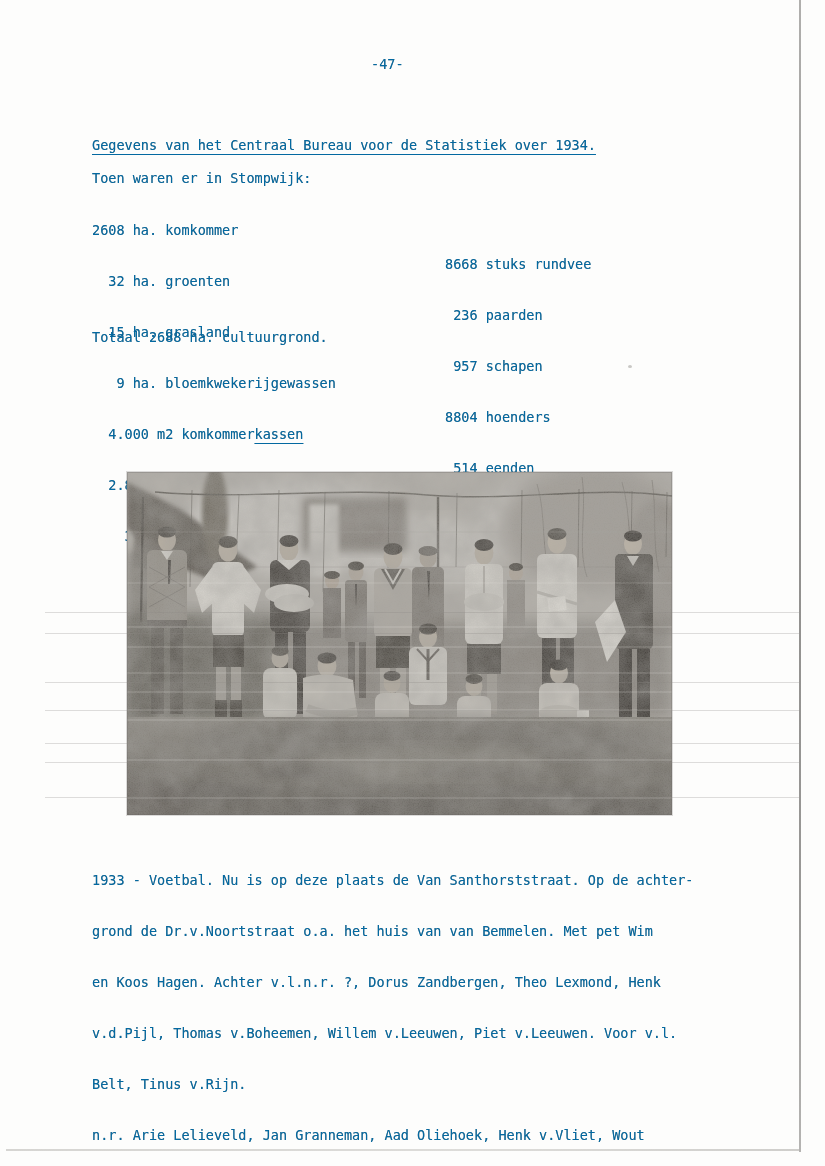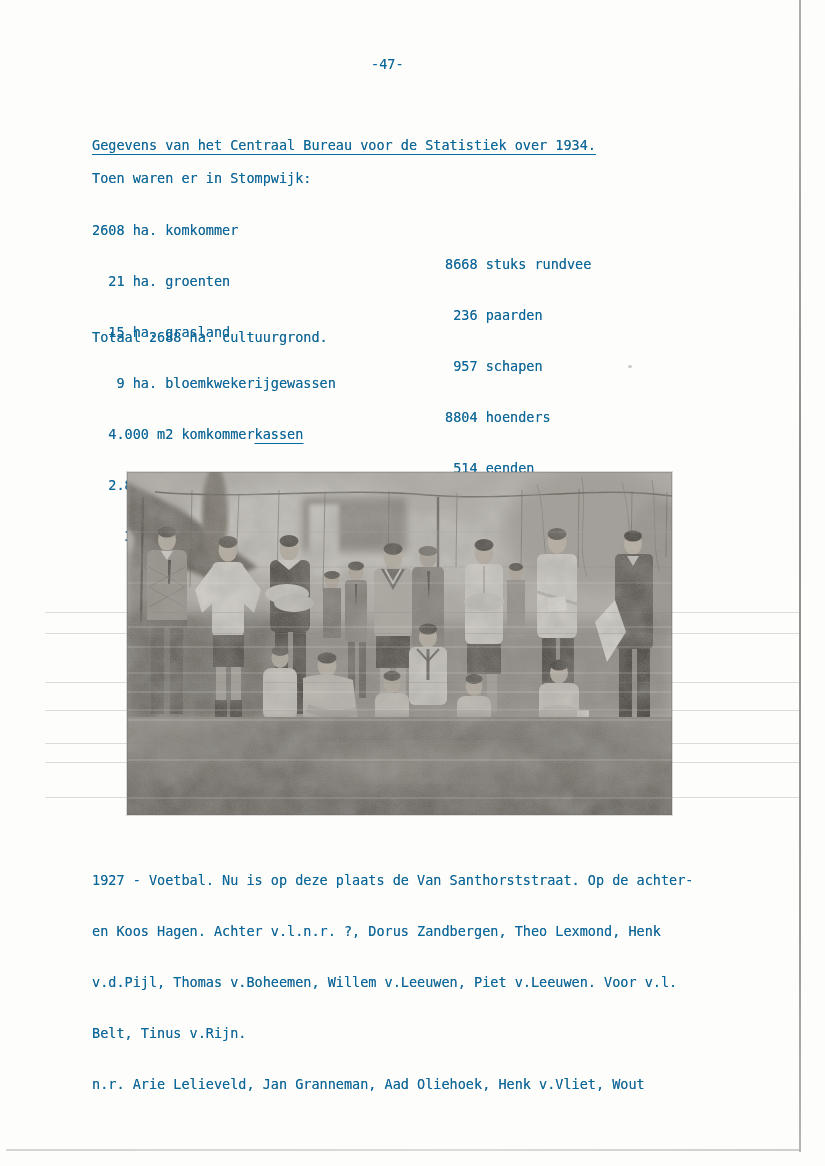--- a/index.html
+++ b/index.html
@@ -53,21 +53,21 @@
 <div class="page">
 
   <div class="txt page-number">-47-</div>
 
   <div class="txt heading">Gegevens van het Centraal Bureau voor de Statistiek over 1934.</div>
 
   <div class="txt intro">Toen waren er in Stompwijk:</div>
 
   <div class="txt stats-left">
     <div><span>2608 ha. </span><span>komkommer</span><span class="u"></span></div>
-    <div><span>  21 ha. </span><span>groenten</span><span class="u"></span></div>
+    <div><span>  32 ha. </span><span>groenten</span><span class="u"></span></div>
     <div><span>  15 ha. </span><span>grasland</span><span class="u"></span></div>
     <div><span>   9 ha. </span><span>bloemkwekerijgewassen</span><span class="u"></span></div>
     <div><span>  4.000 m2 </span><span>komkommer</span><span class="u">kassen</span></div>
     <div><span>  2.883 m2 </span><span>druiven</span><span class="u">kassen</span></div>
     <div><span>    329 m2 </span><span>fruit</span><span class="u">kassen</span></div>
   </div>
 
   <div class="txt stats-right">
     <div>8668 stuks rundvee</div>
     <div> 236 paarden</div>
@@ -335,21 +335,22 @@
         <path d="M0,248 H545" opacity="0.3"></path>
           <path d="M0,288 H545" opacity="0.3"></path>
         <path d="M0,326 H545" opacity="0.28"></path>
           <path d="M0,60 H545" opacity="0.15"></path>
       </g>
       <rect x="0" y="0" width="545" height="343" fill="none" stroke="#6b6862" stroke-opacity="0.3" stroke-width="2"></rect>
     </svg>
   </figure>
 
   <div class="txt caption">
-    <div>1927 - Voetbal. Nu is op deze plaats de Van Santhorststraat. Op de achter-</div>
+    <div>1933 - Voetbal. Nu is op deze plaats de Van Santhorststraat. Op de achter-</div>
+    <div>grond de Dr.v.Noortstraat o.a. het huis van van Bemmelen. Met pet Wim</div>
     <div>en Koos Hagen. Achter v.l.n.r. ?, Dorus Zandbergen, Theo Lexmond, Henk</div>
     <div>v.d.Pijl, Thomas v.Boheemen, Willem v.Leeuwen, Piet v.Leeuwen. Voor v.l.</div>
     <div>Belt, Tinus v.Rijn.</div>
     <div>n.r. Arie Lelieveld, Jan Granneman, Aad Oliehoek, Henk v.Vliet, Wout</div>
   </div>
 
   <div class="scan-vline"></div>
   <div class="scan-hline"></div>
   <div class="streak" style="top:612px"></div>
   <div class="streak" style="top:633px"></div>

